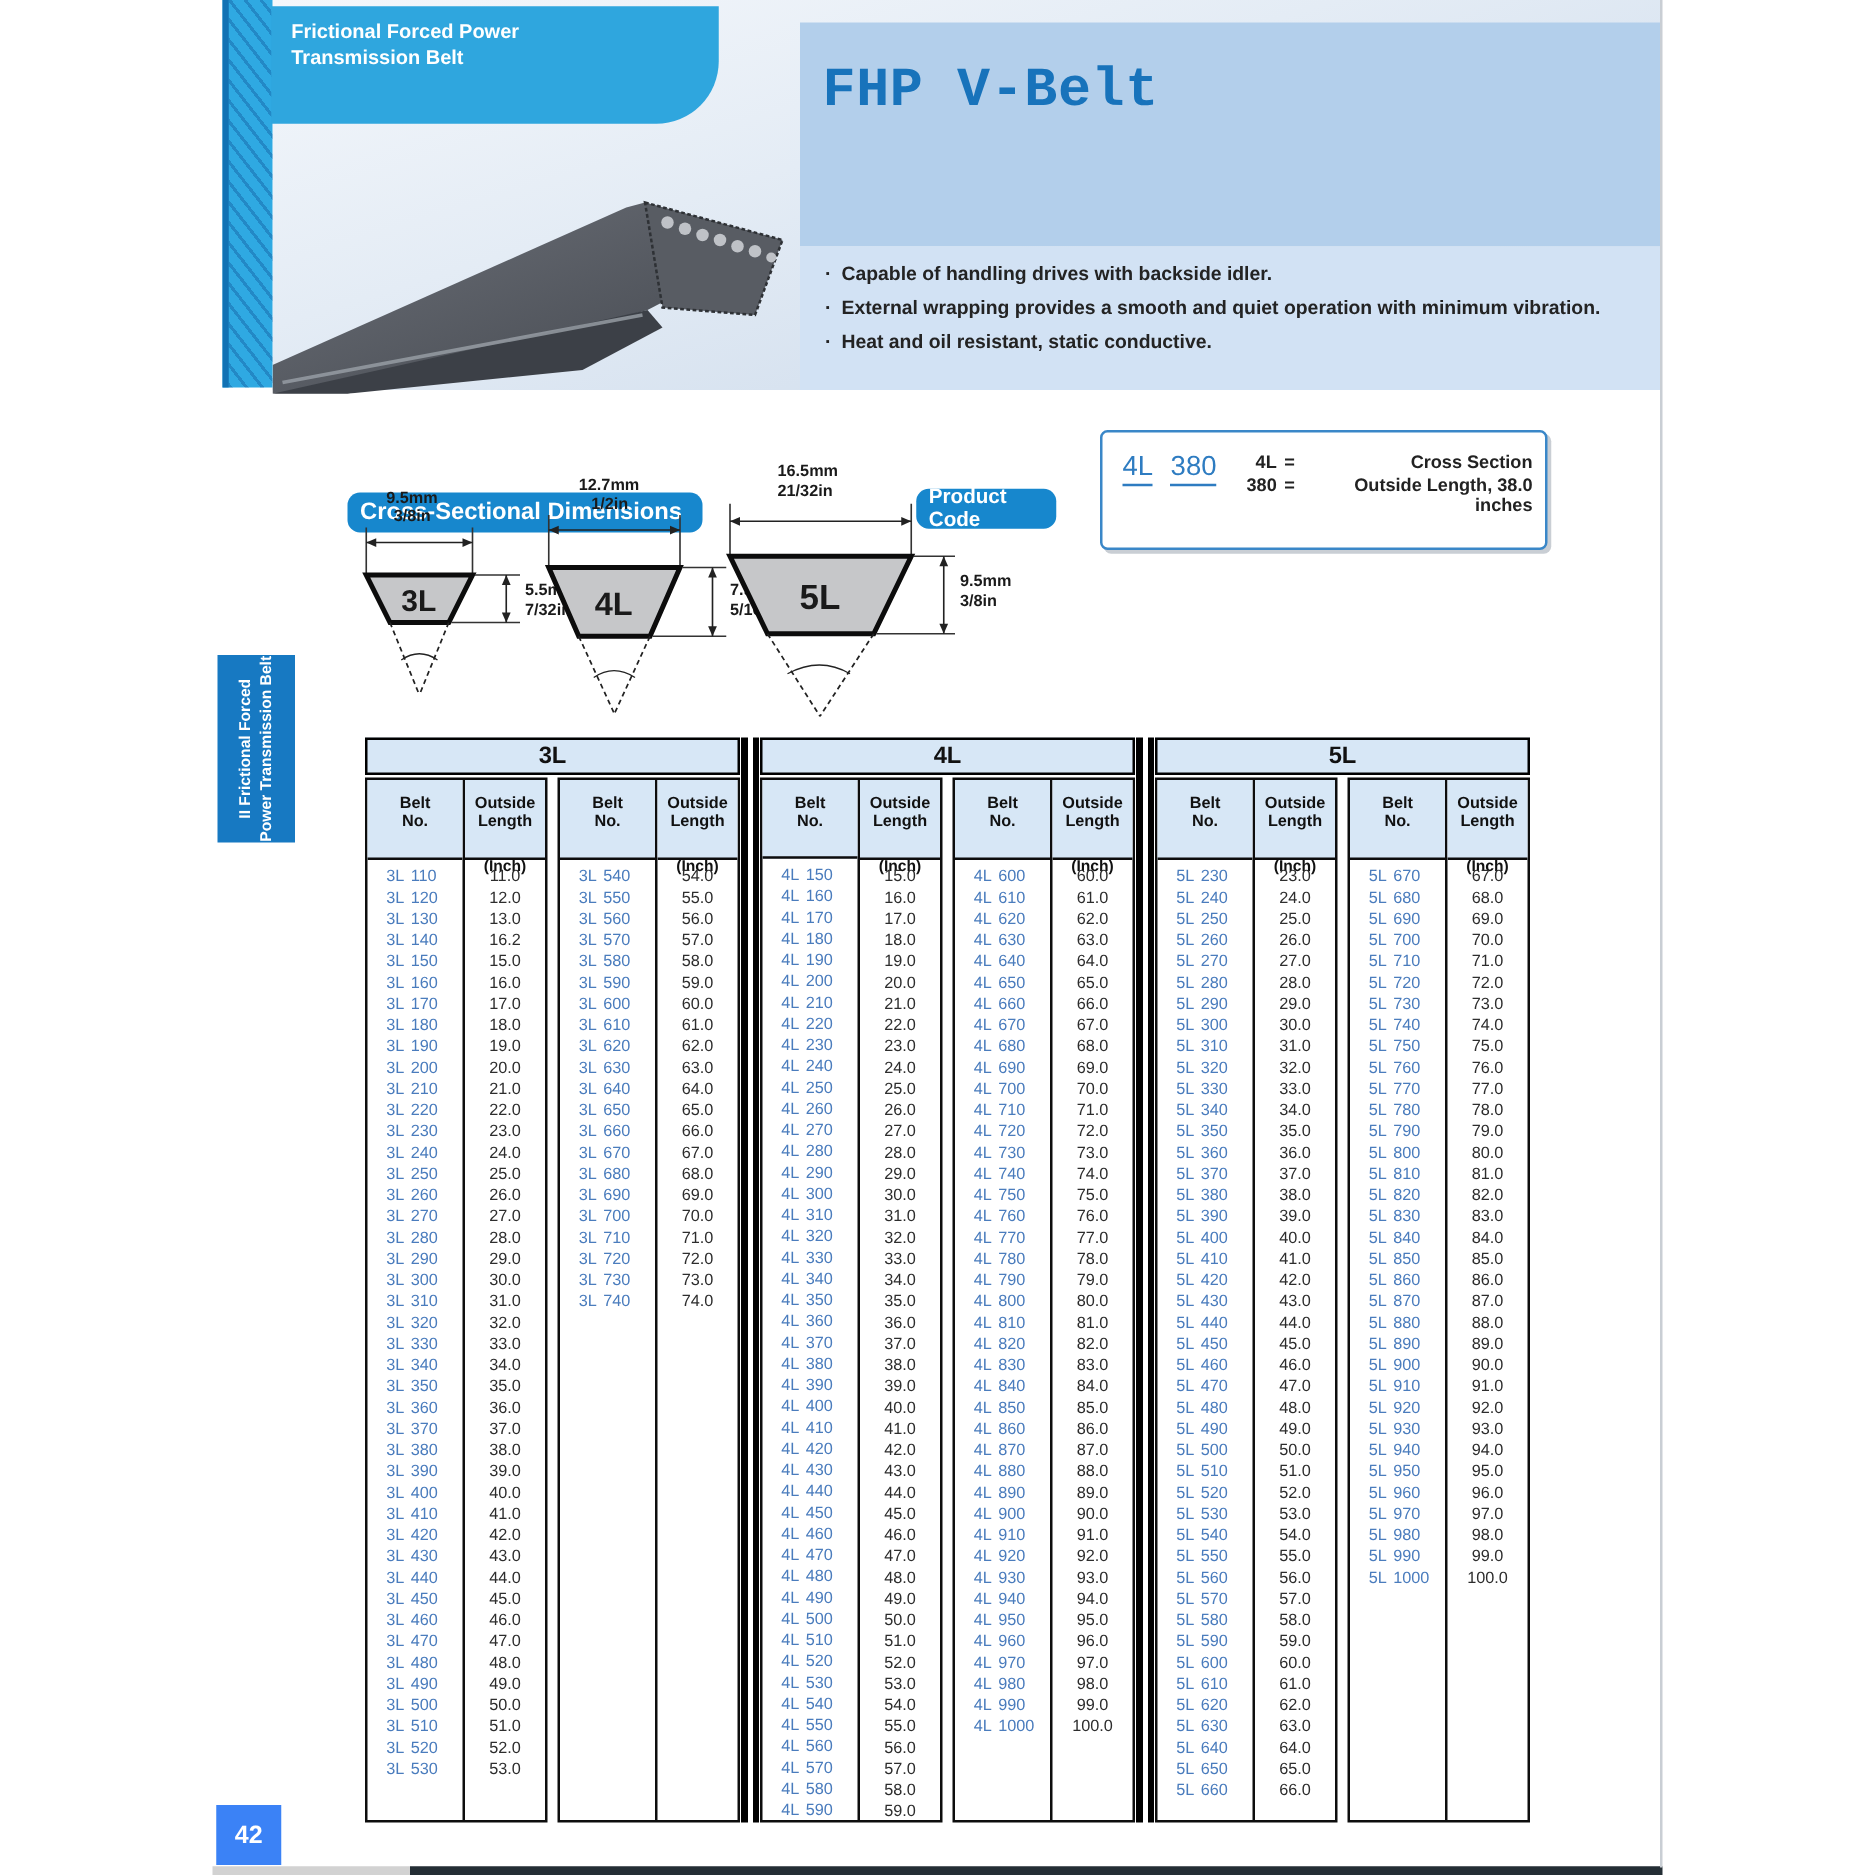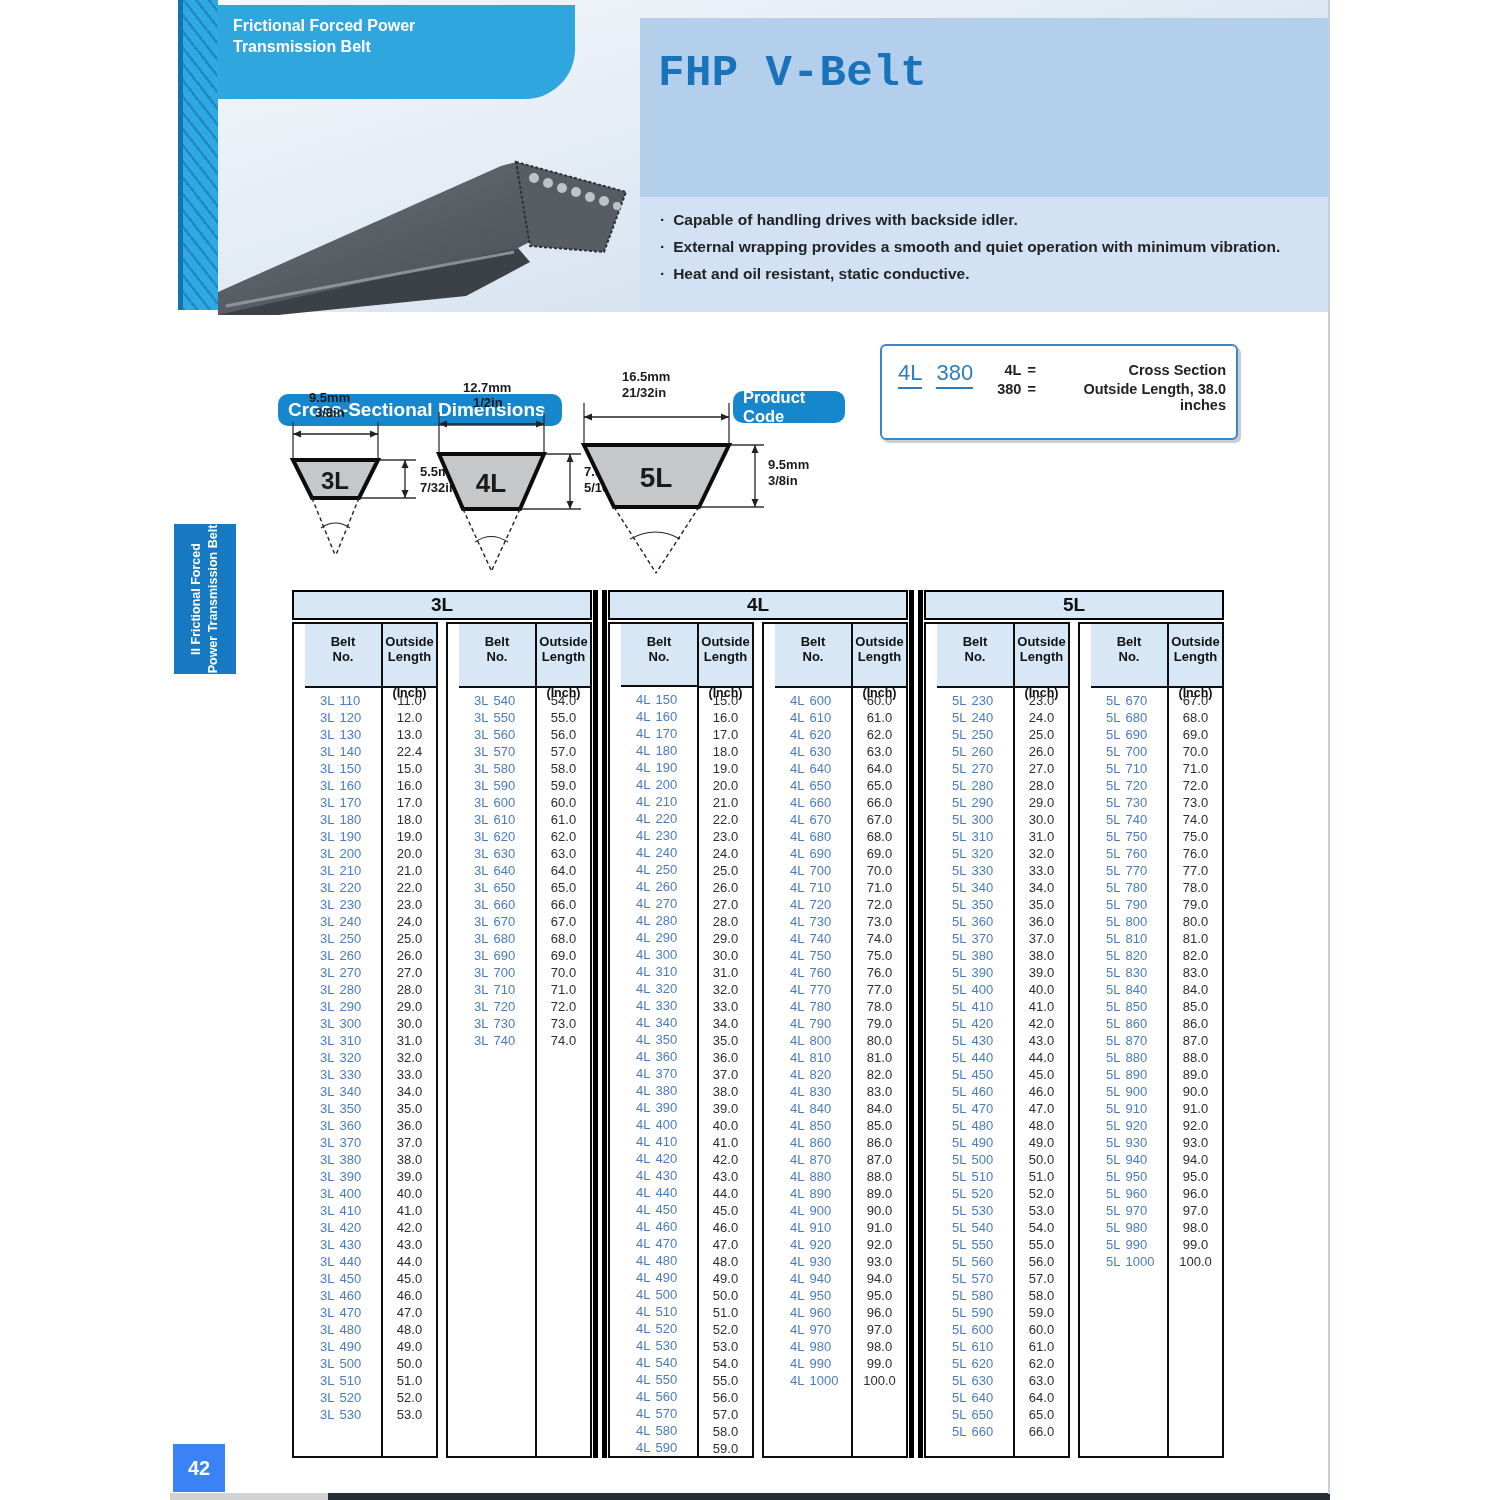--- a/index.html
+++ b/index.html
@@ -59,21 +59,21 @@
   
   .belt-table { left:292px; top:590px; display:flex; align-items:flex-start; }
   .tdivider { width:16px; height:868px;
     background:linear-gradient(to right, transparent 0 1px, #000 1px 6px, transparent 6px 10px, #000 10px 15px, transparent 15px); }
   .tsection { width:300px; }
   .sec-label { height:30px; border:2.5px solid #000; background:#d7e7f6; font-weight:bold; font-size:19px;
     display:flex; align-items:center; justify-content:center; color:#111; }
   .sec-content { display:flex; gap:8px; margin-top:2px; }
   .sub { width:146px; height:836px; border:2.5px solid #0d0d0d; background:#fff; display:flex; }
   .colwrap { display:flex; width:100%; }
-  .colb { width:78px; border-right:2.5px solid #0d0d0d; display:flex; flex-direction:column;margin-left:11px; }
+  .colb { width:78px; border-right:2.5px solid #0d0d0d; display:flex; flex-direction:column; }
   .coll { flex:1; display:flex; flex-direction:column; }
   .hcell { height:64px; background:#d7e7f6; border-bottom:2.5px solid #0d0d0d; text-align:center;
     font-weight:bold; font-size:13px; color:#111; padding-top:10px; line-height:15px; }
   .hunit { margin-top:22px; font-size:12.5px; }
   .cells { padding-top:4px; }
   .bno { height:17px; line-height:17px; font-size:13px; color:#4a7cbd; display:flex; justify-content:center; gap:5px; }
   .bno .bpre { width:20px; text-align:right; }
   .bno .bnum { width:32px; text-align:left; }
   .lval { height:17px; line-height:17px; font-size:13px; color:#2d2d2d; text-align:center; }
 
@@ -404,21 +404,21 @@
             <div class="coll">
               <div class="hcell">
                 <div>Outside</div>
                 <div>Length</div>
                 <div class="hunit">(Inch)</div>
               </div>
               <div class="cells">
                 <div class="lval">11.0</div>
                 <div class="lval">12.0</div>
                 <div class="lval">13.0</div>
-                <div class="lval">22.4</div>
+                <div class="lval">16.2</div>
                 <div class="lval">15.0</div>
                 <div class="lval">16.0</div>
                 <div class="lval">17.0</div>
                 <div class="lval">18.0</div>
                 <div class="lval">19.0</div>
                 <div class="lval">20.0</div>
                 <div class="lval">21.0</div>
                 <div class="lval">22.0</div>
                 <div class="lval">23.0</div>
                 <div class="lval">24.0</div>

